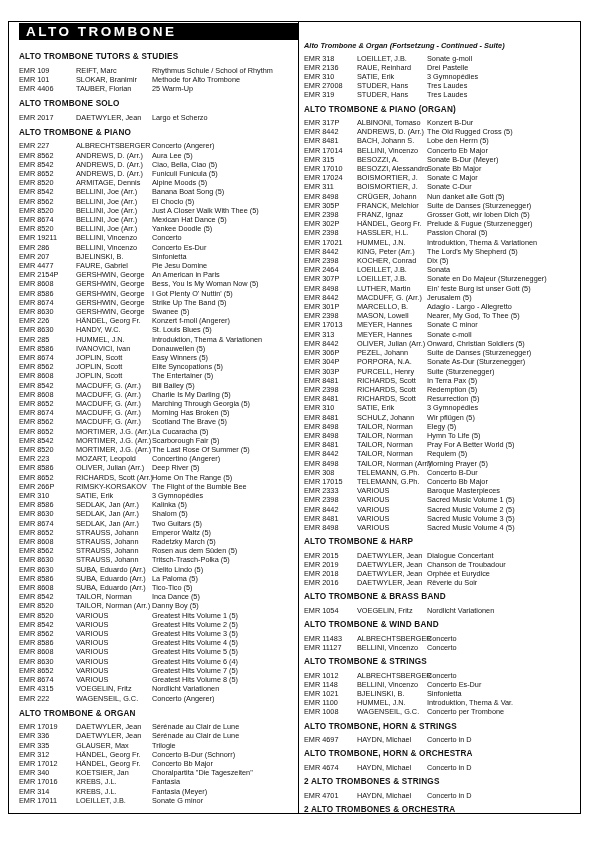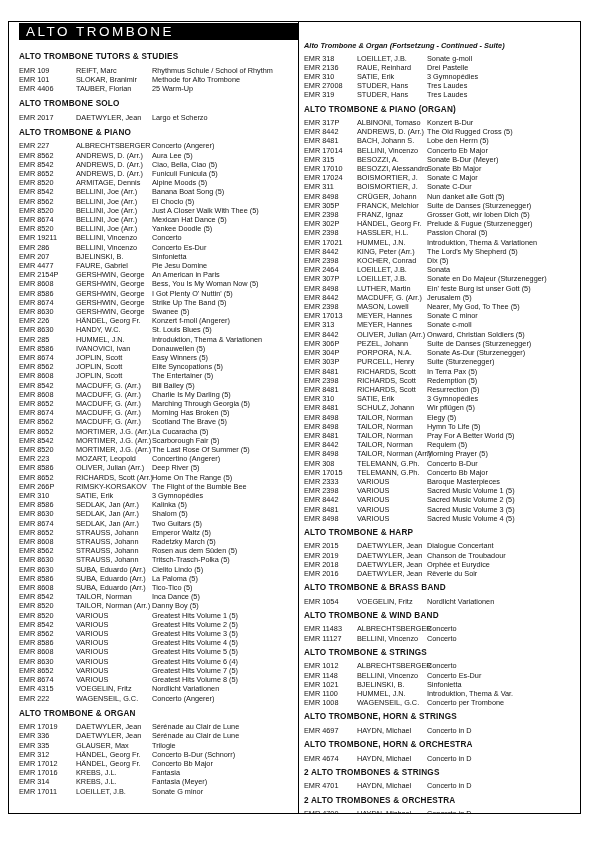--- a/index.html
+++ b/index.html
@@ -17,21 +17,21 @@
   .col { box-sizing:border-box; }
   .col-left {
     width:290px; flex:none; border-right:1.2px solid #000;
     padding:0 6px 0 10px;
   }
   .col-right { flex:1; padding:3px 6px 0 5px; }
 
   .title-box {
     background:#000; color:#fff; height:17px; line-height:17px;
     margin:1px -6px 12px 0; padding-left:7px;
-    font-size:13.5px; font-weight:normal; letter-spacing:2.5px;
+    font-size:13.5px; font-weight:bold; letter-spacing:2.5px;
     white-space:nowrap;
   }
   .section { margin-top:6px; }
   .section:first-child { margin-top:8px; }
   .col-right .section { margin-top:5px; }
   .heading {
     font-size:8.2px; font-weight:bold; letter-spacing:0.2px;
     line-height:10px; margin-bottom:3.5px; white-space:nowrap;
   }
   .section.continuation { margin-top:0; }
@@ -411,20 +411,25 @@
             <span class="c0">EMR 312</span>
             <span class="c1">HÄNDEL, Georg Fr.</span>
             <span class="c2">Concerto B-Dur (Schnorr)</span>
           </div>
           <div class="row">
             <span class="c0">EMR 17012</span>
             <span class="c1">HÄNDEL, Georg Fr.</span>
             <span class="c2">Concerto Bb Major</span>
           </div>
           <div class="row">
+            <span class="c0">EMR 340</span>
+            <span class="c1">KOETSIER, Jan</span>
+            <span class="c2">Choralpartita "Die Tageszeiten"</span>
+          </div>
+          <div class="row">
             <span class="c0">EMR 17016</span>
             <span class="c1">KREBS, J.L.</span>
             <span class="c2">Fantasia</span>
           </div>
           <div class="row">
             <span class="c0">EMR 314</span>
             <span class="c1">KREBS, J.L.</span>
             <span class="c2">Fantasia (Meyer)</span>
           </div>
           <div class="row">
@@ -561,20 +566,25 @@
             <span class="c0">EMR 8498</span>
             <span class="c1">LUTHER, Martin</span>
             <span class="c2">Ein' feste Burg ist unser Gott (5)</span>
           </div>
           <div class="row">
             <span class="c0">EMR 8442</span>
             <span class="c1">MACDUFF, G. (Arr.)</span>
             <span class="c2">Jerusalem (5)</span>
           </div>
           <div class="row">
+            <span class="c0">EMR 301P</span>
+            <span class="c1">MARCELLO, B.</span>
+            <span class="c2">Adagio - Largo - Allegretto</span>
+          </div>
+          <div class="row">
             <span class="c0">EMR 2398</span>
             <span class="c1">MASON, Lowell</span>
             <span class="c2">Nearer, My God, To Thee (5)</span>
           </div>
           <div class="row">
             <span class="c0">EMR 17013</span>
             <span class="c1">MEYER, Hannes</span>
             <span class="c2">Sonate C minor</span>
           </div>
           <div class="row">

